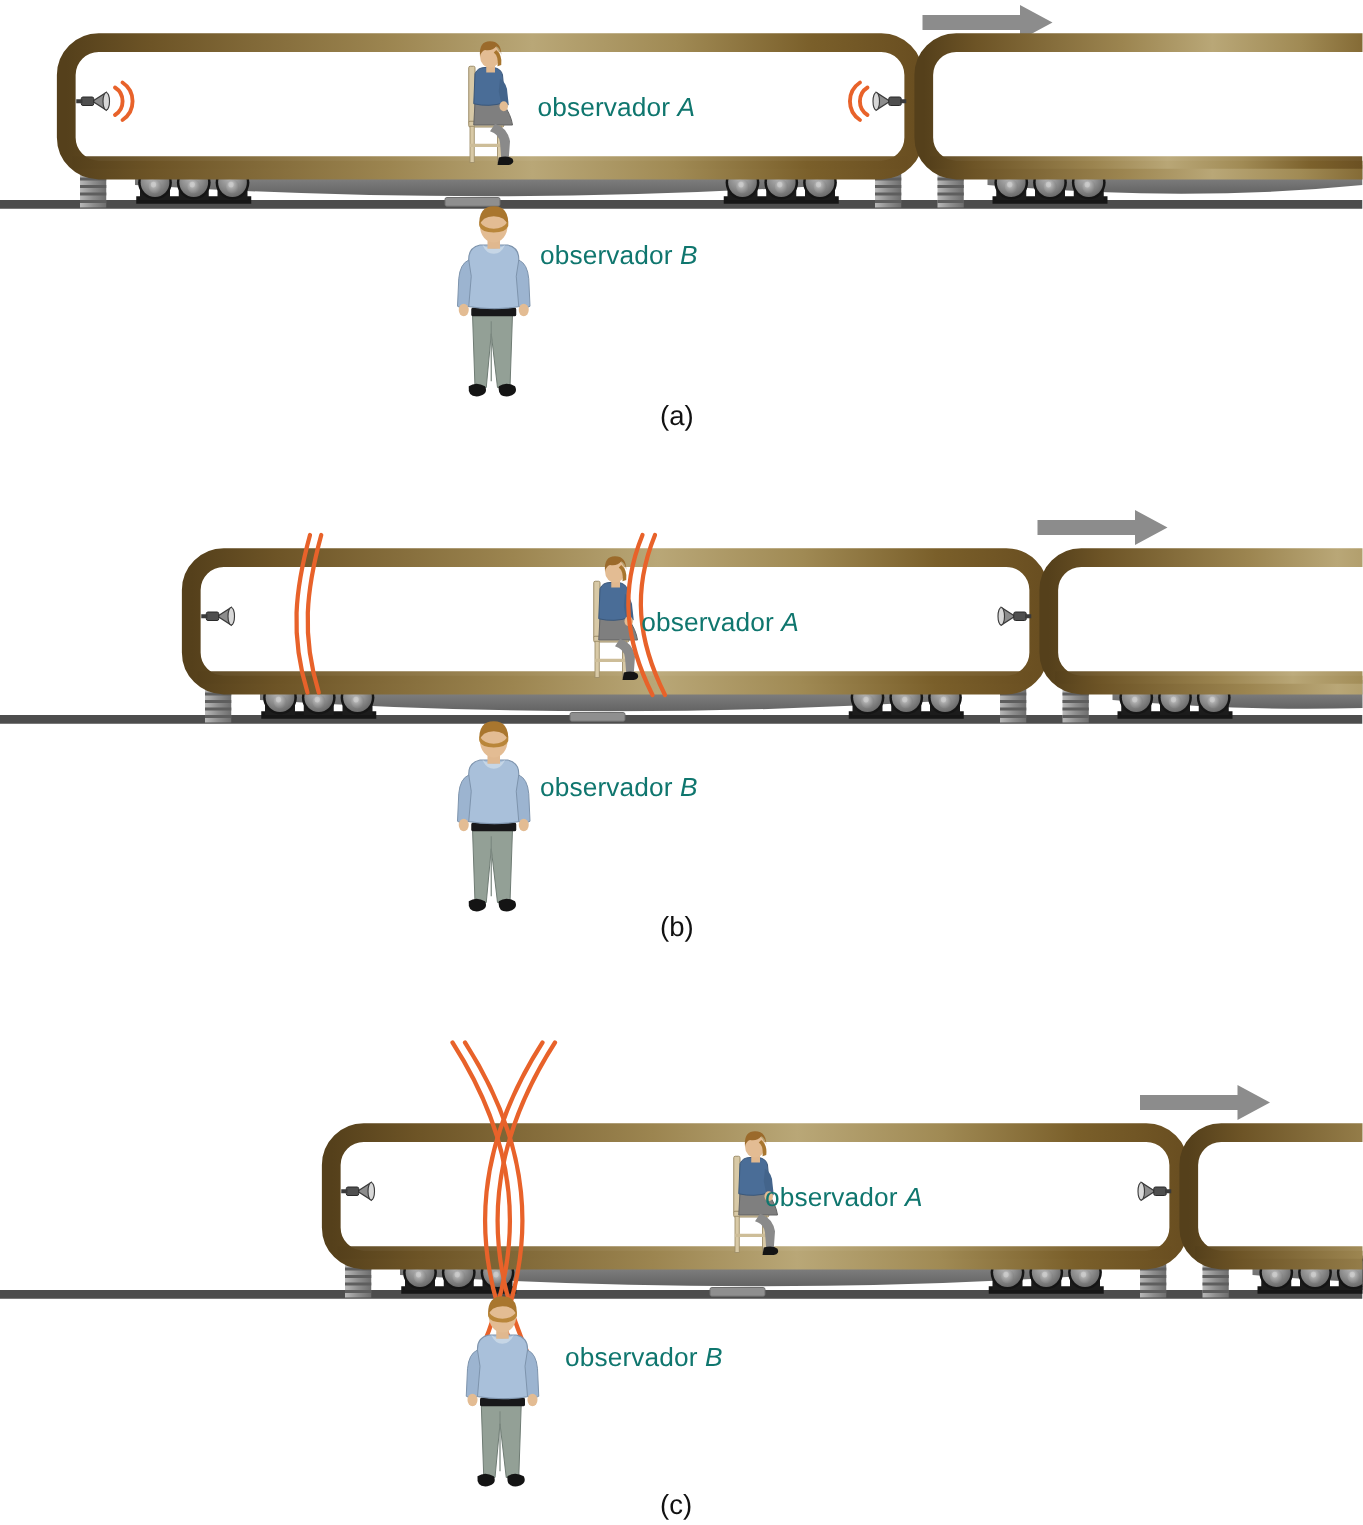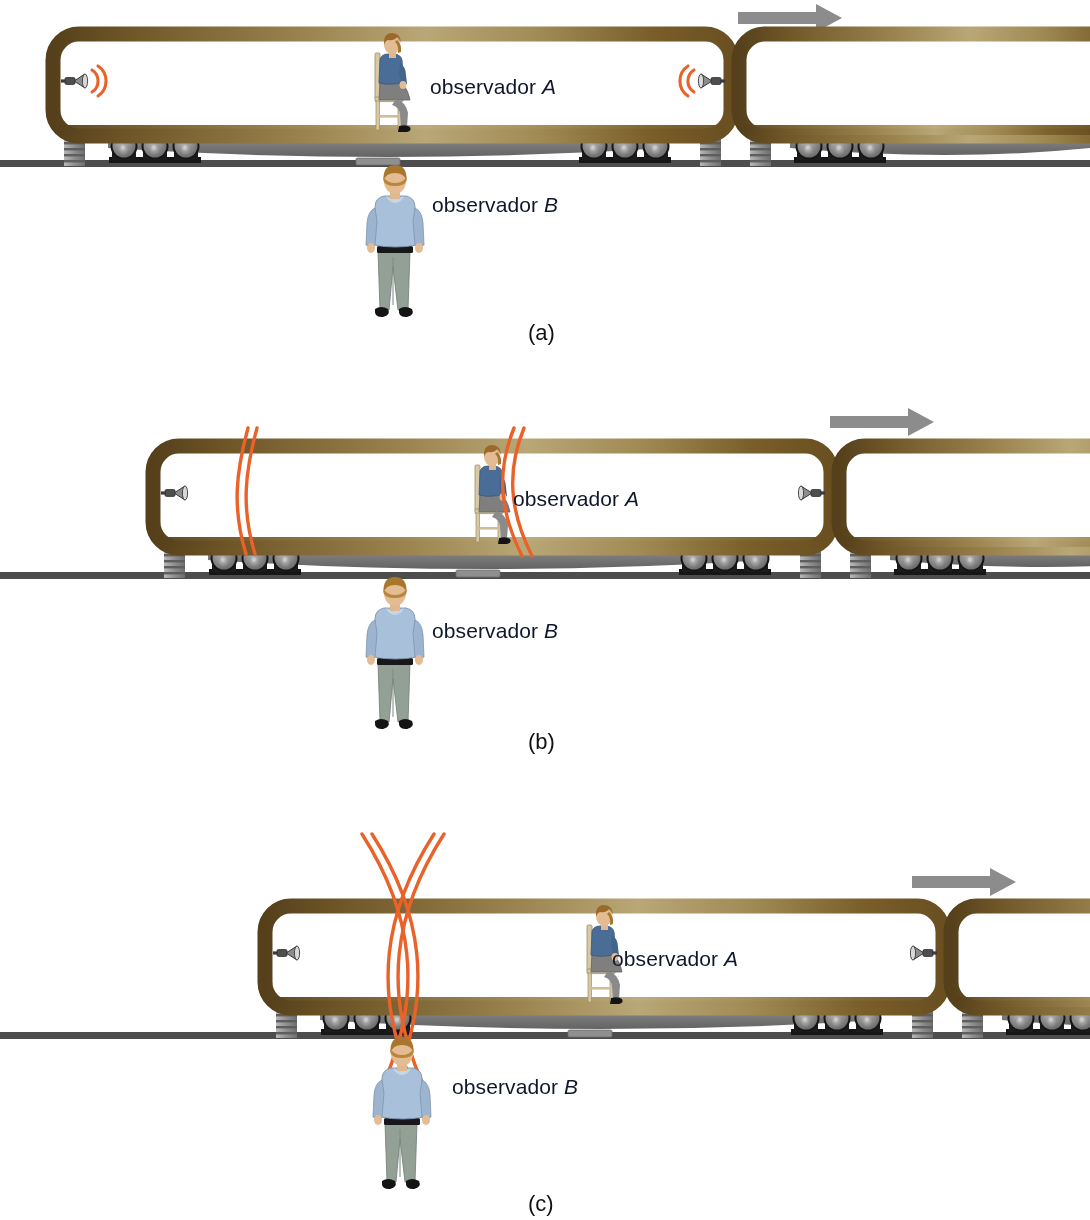--- a/index.html
+++ b/index.html
@@ -9,21 +9,21 @@
     background:#ffffff;
     font-family:"Liberation Sans", sans-serif;
     overflow:hidden;
     position:relative;
   }
   .figure{position:absolute;left:0;top:0;width:1090px;height:1220px;}
   .label{
     position:absolute;
     font-family:"Liberation Sans", sans-serif;
     font-size:21px;
-    color:#0f172a;
+    color:#0f766e;
     white-space:nowrap;
     letter-spacing:0.1px;
   }
   .label i{font-style:italic;}
   .caption{
     position:absolute;
     font-family:"Liberation Sans", sans-serif;
     font-size:22px;
     color:#111;
     white-space:nowrap;

